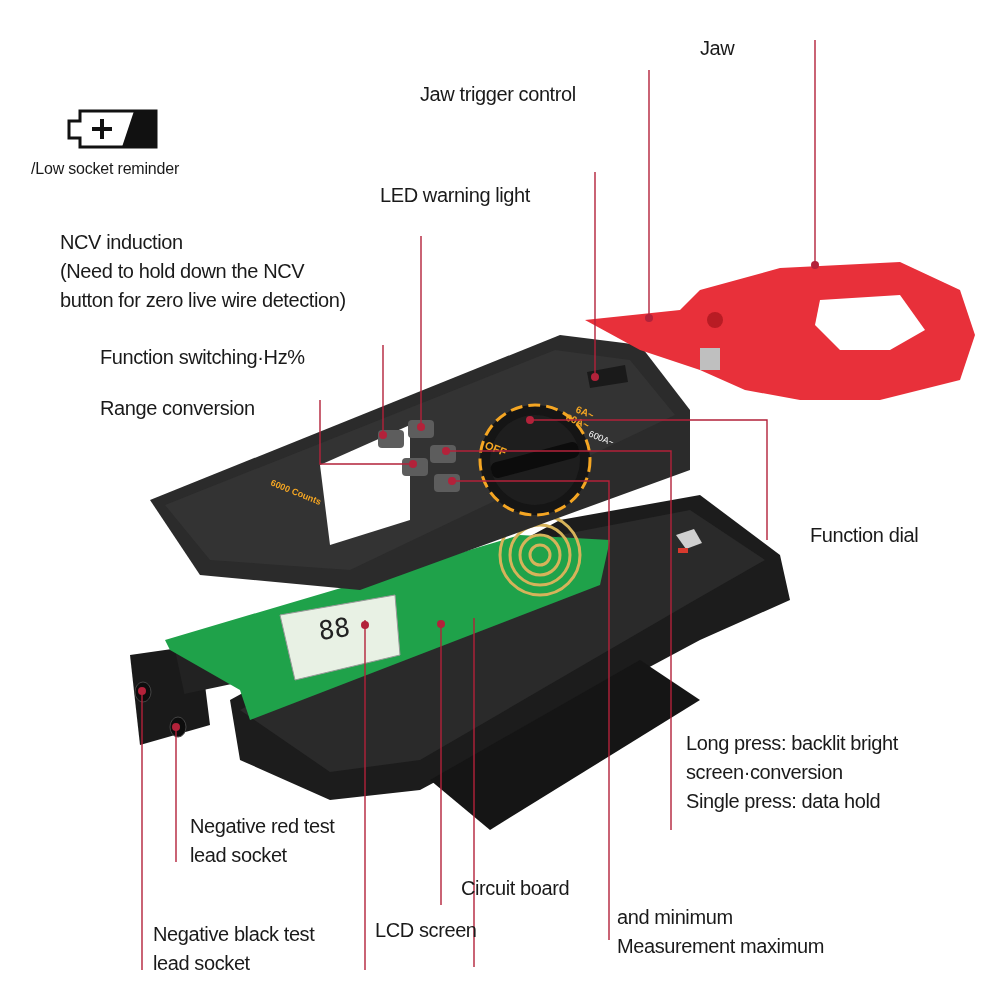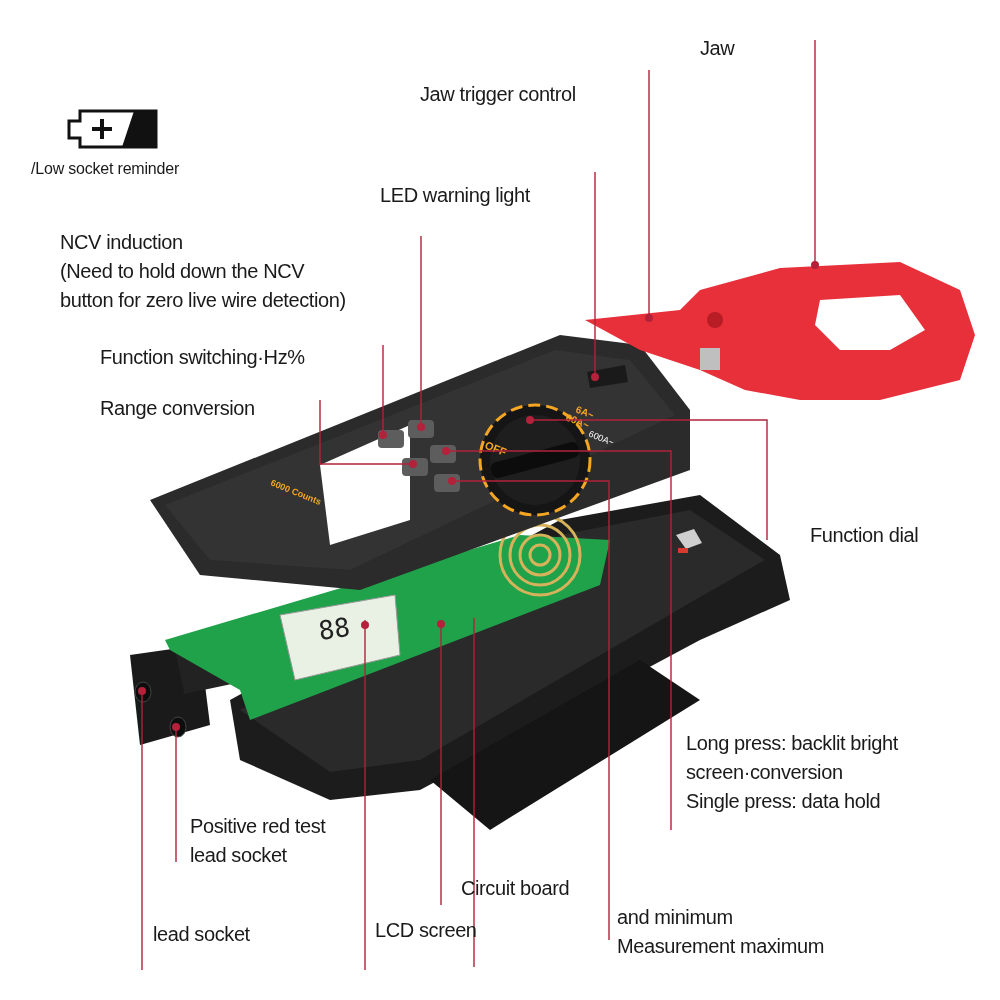--- a/index.html
+++ b/index.html
@@ -125,24 +125,25 @@
 </div>
 <div class="label right" style="left:100px;top:343px;width:274px;">Function switching·Hz%</div>
 <div class="label right" style="left:100px;top:394px;width:212px;">Range conversion</div>
 <div class="label" style="left:810px;top:521px;">Function dial</div>
 <div class="label" style="left:686px;top:713px;margin-top:16px;">
   <div>Long press: backlit bright</div>
   <div>screen·conversion</div>
   <div>Single press: data hold</div>
 </div>
 <div class="label" style="left:190px;top:812px;">
-  <div>Positive red test</div>
+  <div>Negative red test</div>
   <div>lead socket</div>
 </div>
 <div class="label" style="left:453px;top:874px;margin-left:8px;">Circuit board</div>
 <div class="label" style="left:617px;top:903px;">
   <div>and minimum</div>
   <div>Measurement maximum</div>
 </div>
 <div class="label" style="left:153px;top:920px;">
+  <div>Negative black test</div>
   <div>lead socket</div>
 </div>
 <div class="label" style="left:375px;top:916px;">LCD screen</div>
 
 </body></html>

